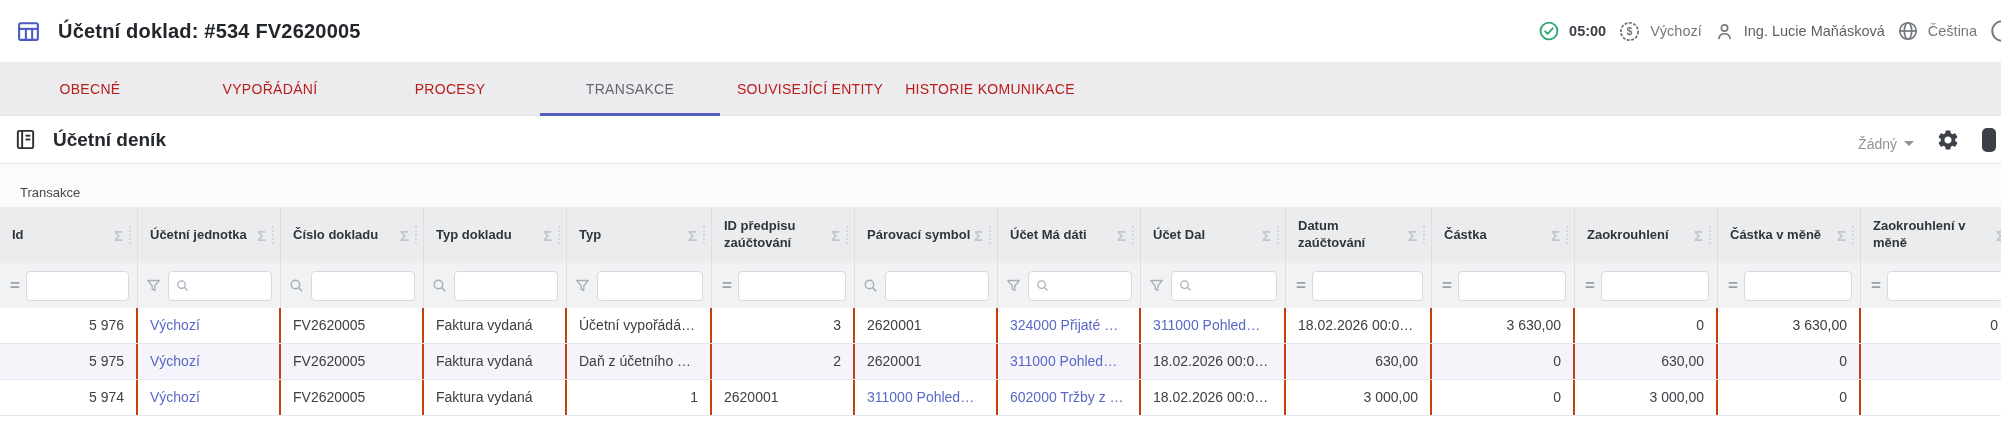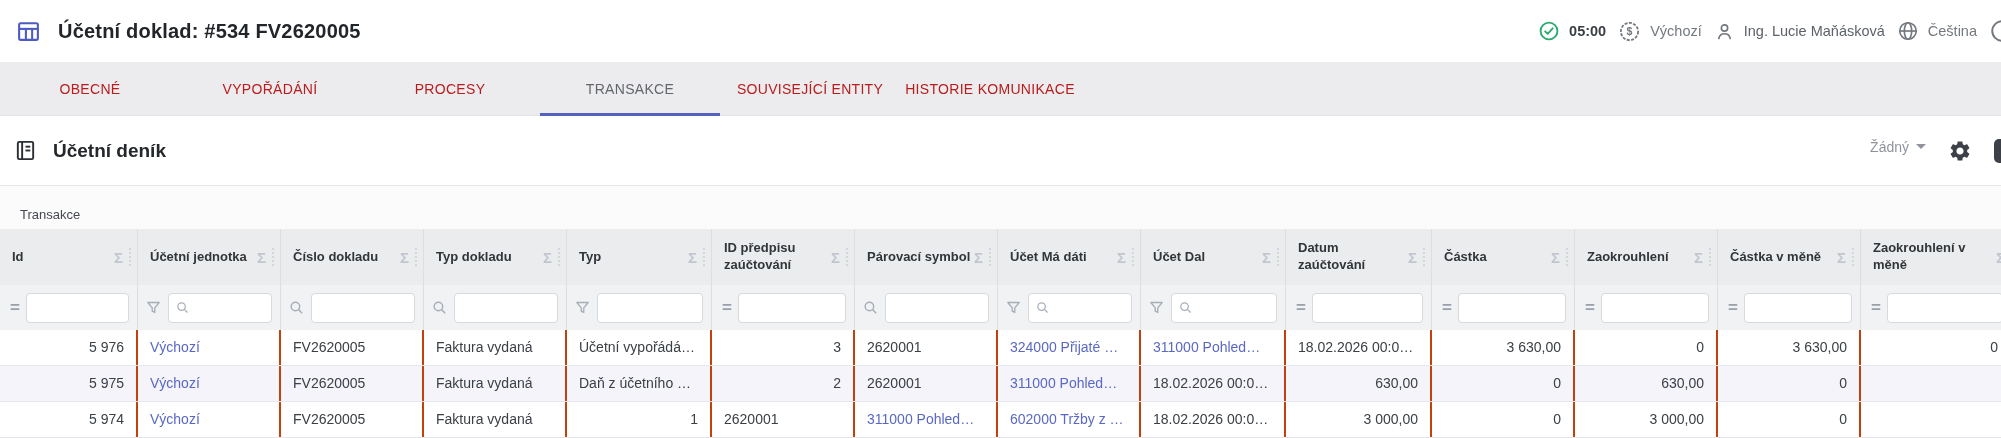--- a/index.html
+++ b/index.html
@@ -20,25 +20,25 @@
   .cut-circle { width:26px; height:26px; margin-right:-14px; }
 
   
   .tabbar { height:54px; background:#ececee; border-bottom:1px solid #e2e3e6; display:flex; }
   .tab { width:180px; display:flex; align-items:center; justify-content:center;
     font-size:14px; font-weight:500; letter-spacing:.3px; color:#b91c1c; cursor:pointer; position:relative; }
   .tab.active { color:#62676d; }
   .tab.active::after { content:""; position:absolute; left:0; right:0; bottom:-1px; height:3px; background:#5560bf; }
 
   
-  .panel-head { height:70px; background:#fff; border-bottom:1px solid #e4e5e8;
-    display:flex; align-items:center; padding:0 0 0 14px; }
+  .panel-head { height:48px; background:#fff; border-bottom:1px solid #e4e5e8;
+    display:flex; align-items:center; padding:0 12px 0 14px; }
   .panel-head .ph-title { display:flex; align-items:center; gap:16px; }
   .panel-head h2 { font-size:19px; font-weight:700; color:#24282c; }
-  .panel-head .right { margin-left:auto; display:flex; align-items:flex-start; gap:22px; }
+  .panel-head .right { margin-left:auto; display:flex; align-items:flex-end; gap:22px; }
   .grouping { display:flex; align-items:center; gap:7px; color:#8f949c; font-size:14px; cursor:pointer; }
   .caret { width:0; height:0; border-left:5px solid transparent; border-right:5px solid transparent; border-top:5px solid #8f949c; }
   .sliver { width:14px; height:24px; background:#3c4147; border-radius:5px; margin-right:-7px; }
 
   
   .caption-row { height:43px; background:#fbfbfc; display:flex; align-items:flex-end; padding:0 0 7px 20px; }
   .caption-row span { font-size:13px; font-weight:500; color:#45494e; }
 
   
   .cols { display:grid; width:2011px;

